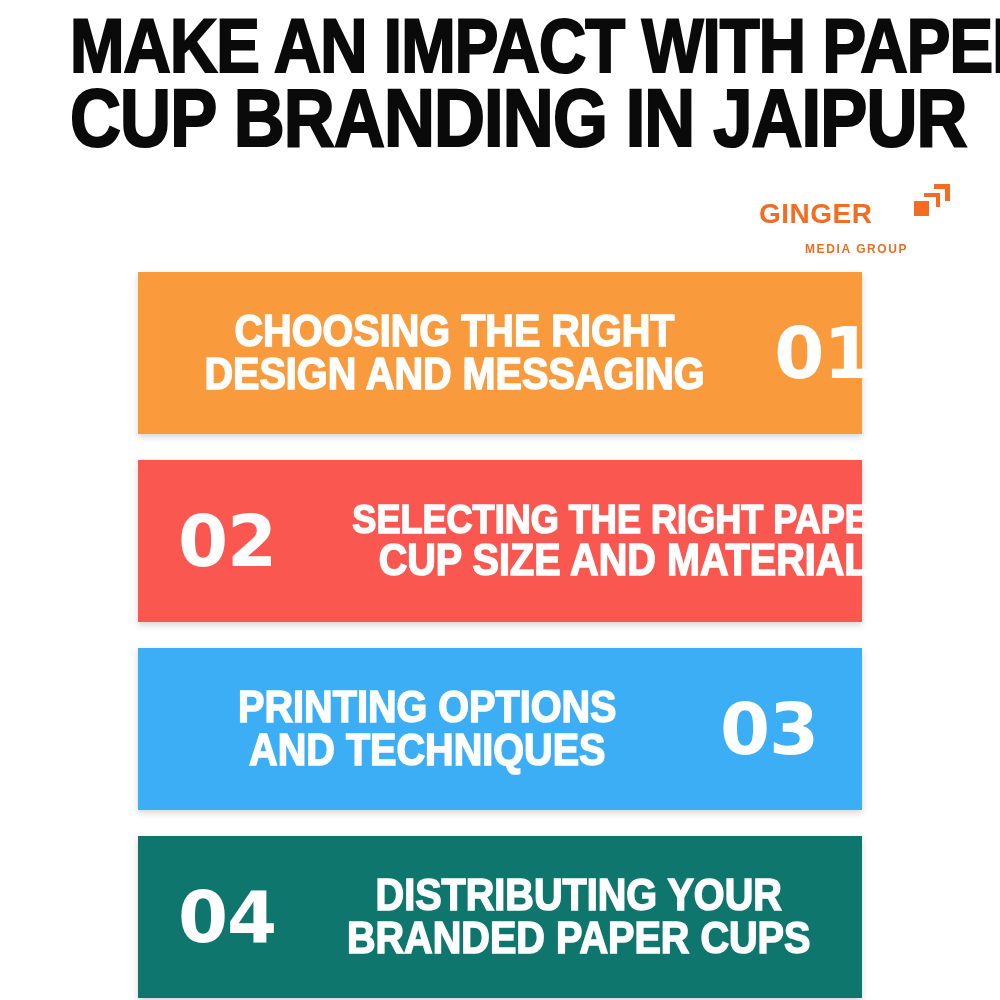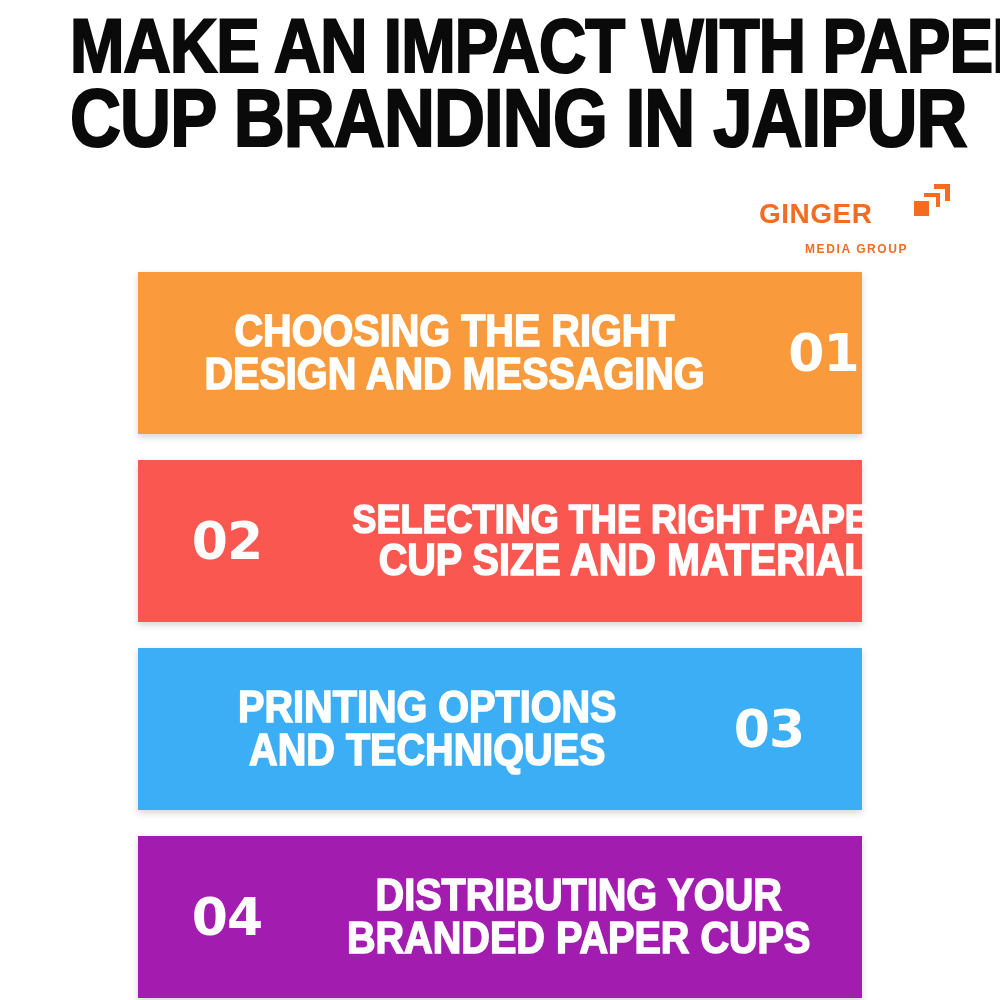--- a/index.html
+++ b/index.html
@@ -114,21 +114,21 @@
     paint-order:stroke fill;
     padding:0 6px;
   }
   .bar-text .tl { display:block; white-space:nowrap; }
 
   .bar-num {
     flex:0 0 auto;
     color:#ffffff;
     font-family:"DejaVu Sans", sans-serif;
     font-weight:bold;
-    font-size:52px;
+    font-size:72px;
     line-height:1;
     letter-spacing:-1px;
     width:170px;
     text-align:center;
   }
 
   
   .bar.num-right .bar-text { order:1; padding-left:34px; }
   .bar.num-right .bar-num  { order:2; padding-right:16px; }
   
@@ -176,21 +176,21 @@
   </div>
 
   <div class="bar num-right" style="background: rgb(59, 174, 245); justify-content: center;">
     <div class="bar-text">
       <span class="tl">PRINTING OPTIONS</span>
       <span class="tl">AND TECHNIQUES</span>
     </div>
     <div class="bar-num">03</div>
   </div>
 
-  <div class="bar num-left" style="background: #a21caf;">
+  <div class="bar num-left" style="background: #0f766e;">
     <div class="bar-num">04</div>
     <div class="bar-text">
       <span class="tl">DISTRIBUTING YOUR</span>
       <span class="tl">BRANDED PAPER CUPS</span>
     </div>
   </div>
 
 </div>
 
 </body></html>

